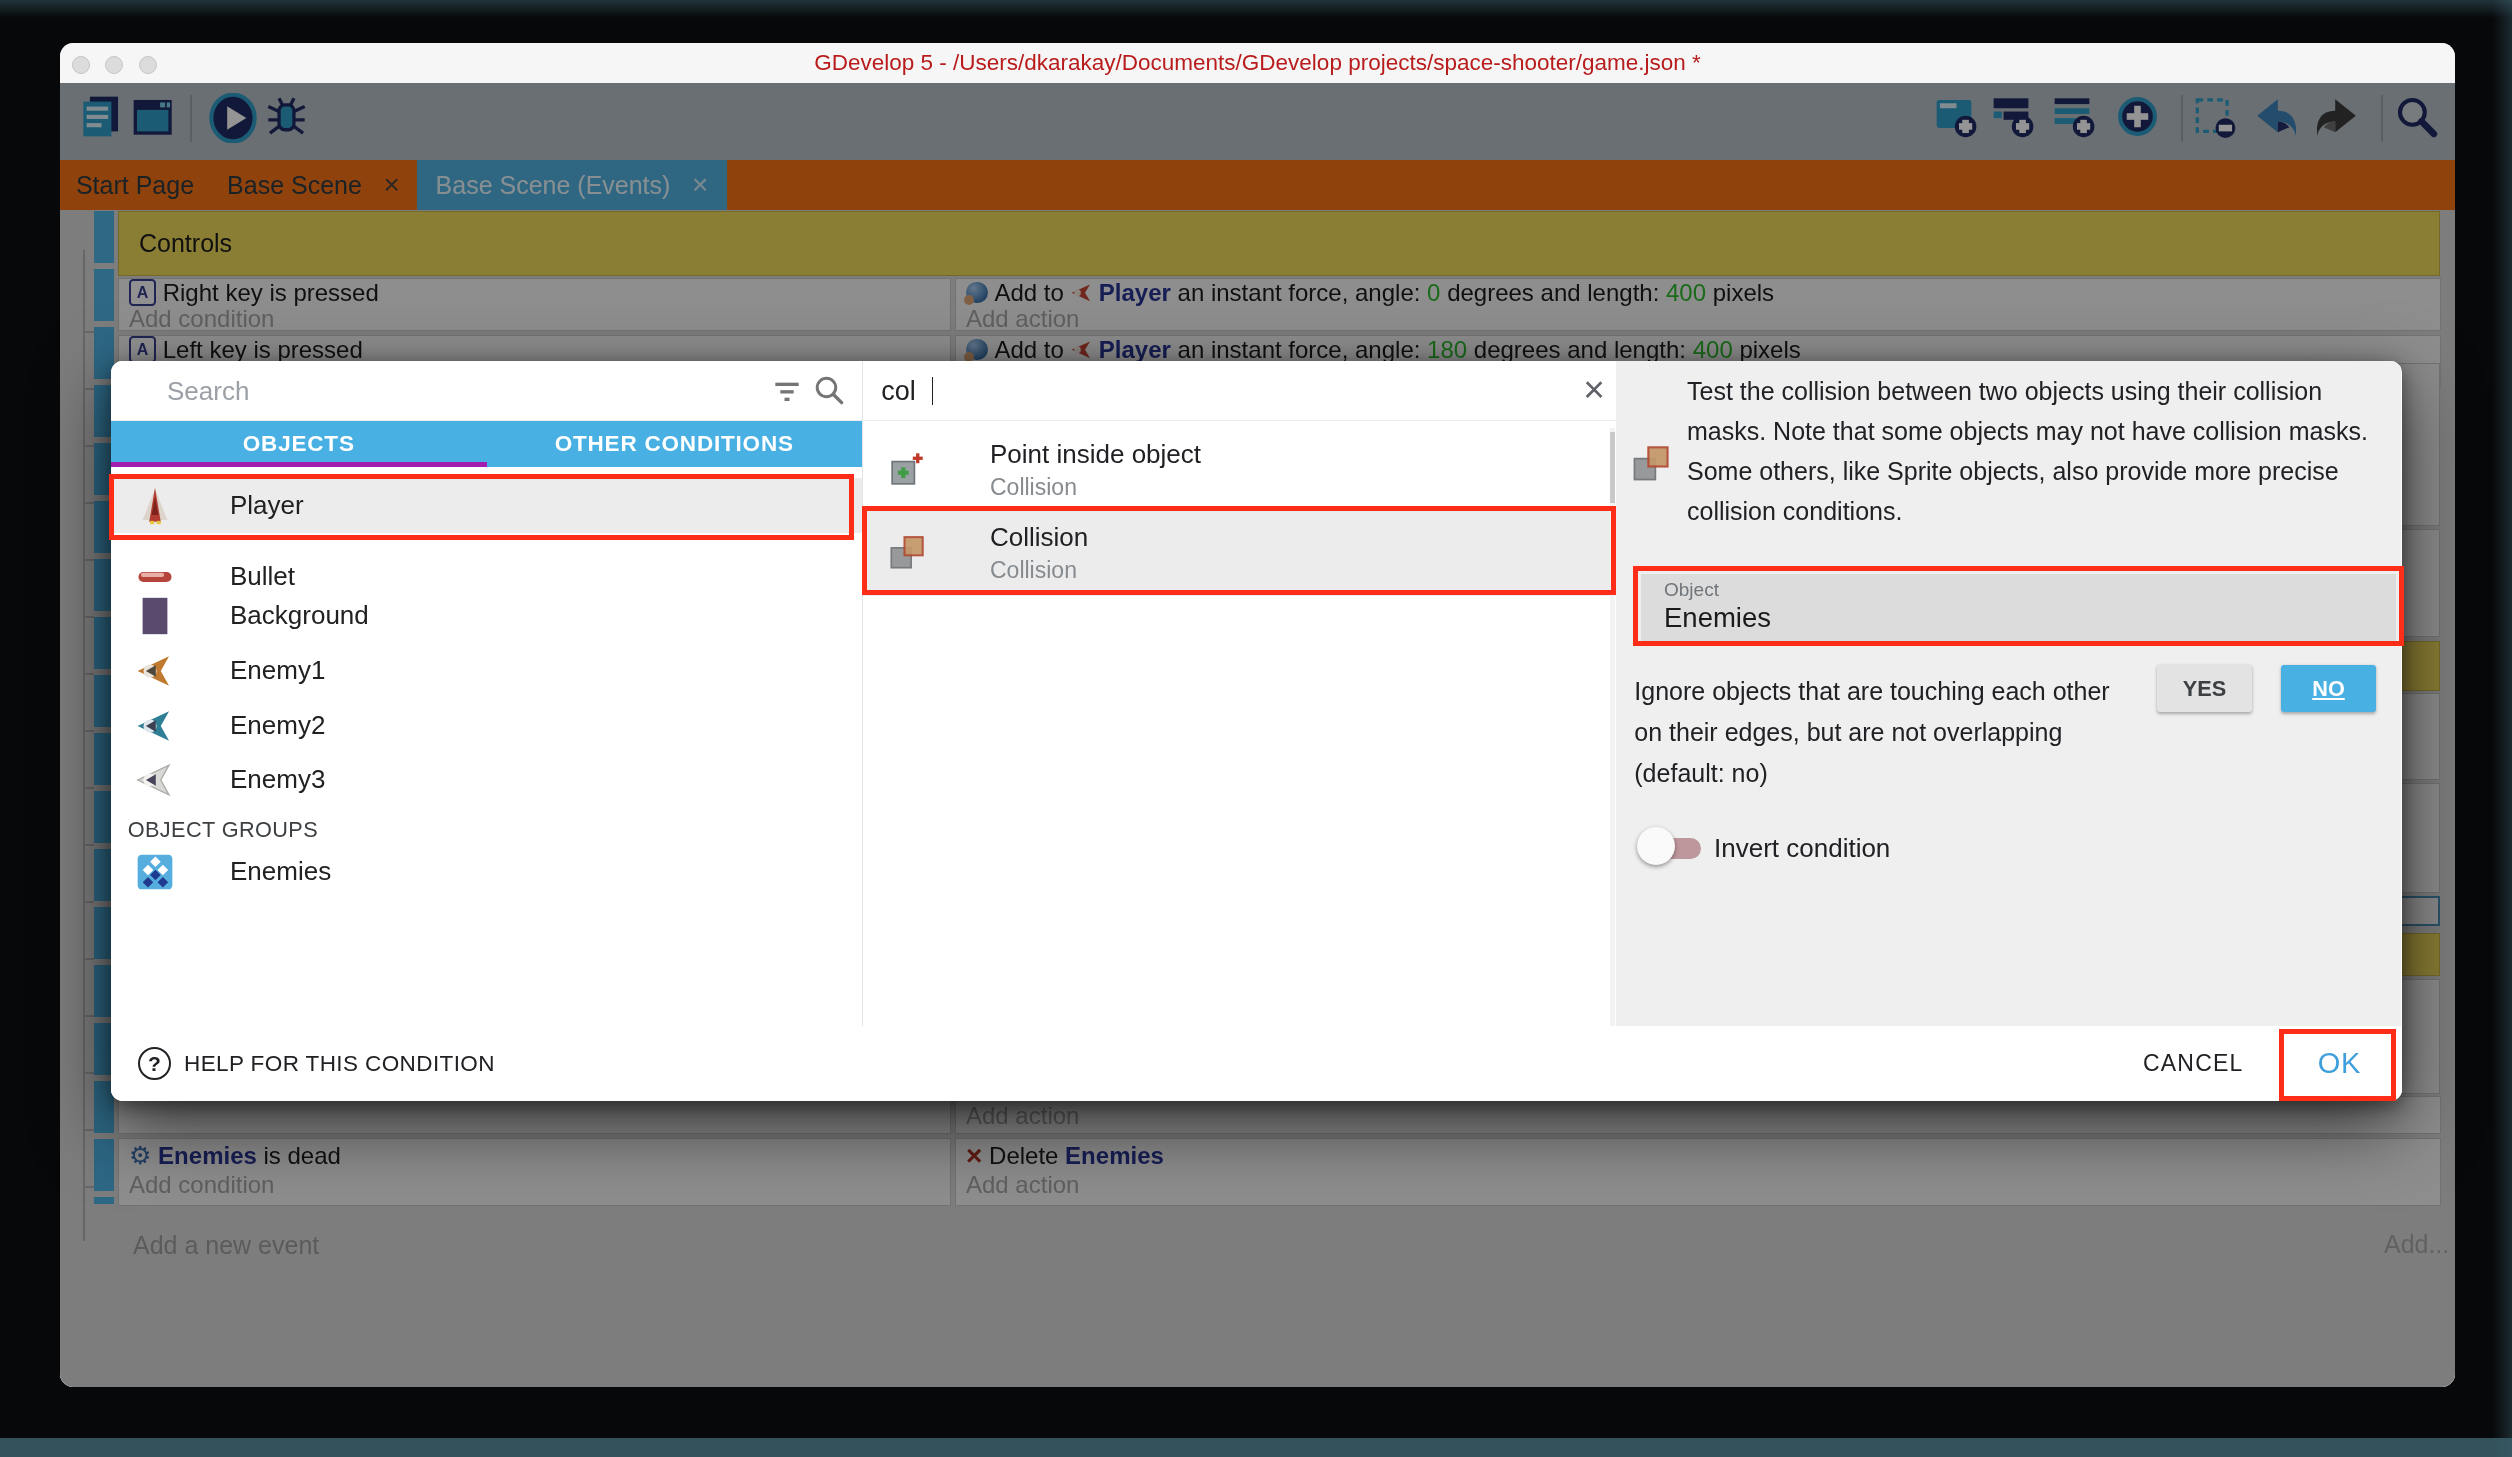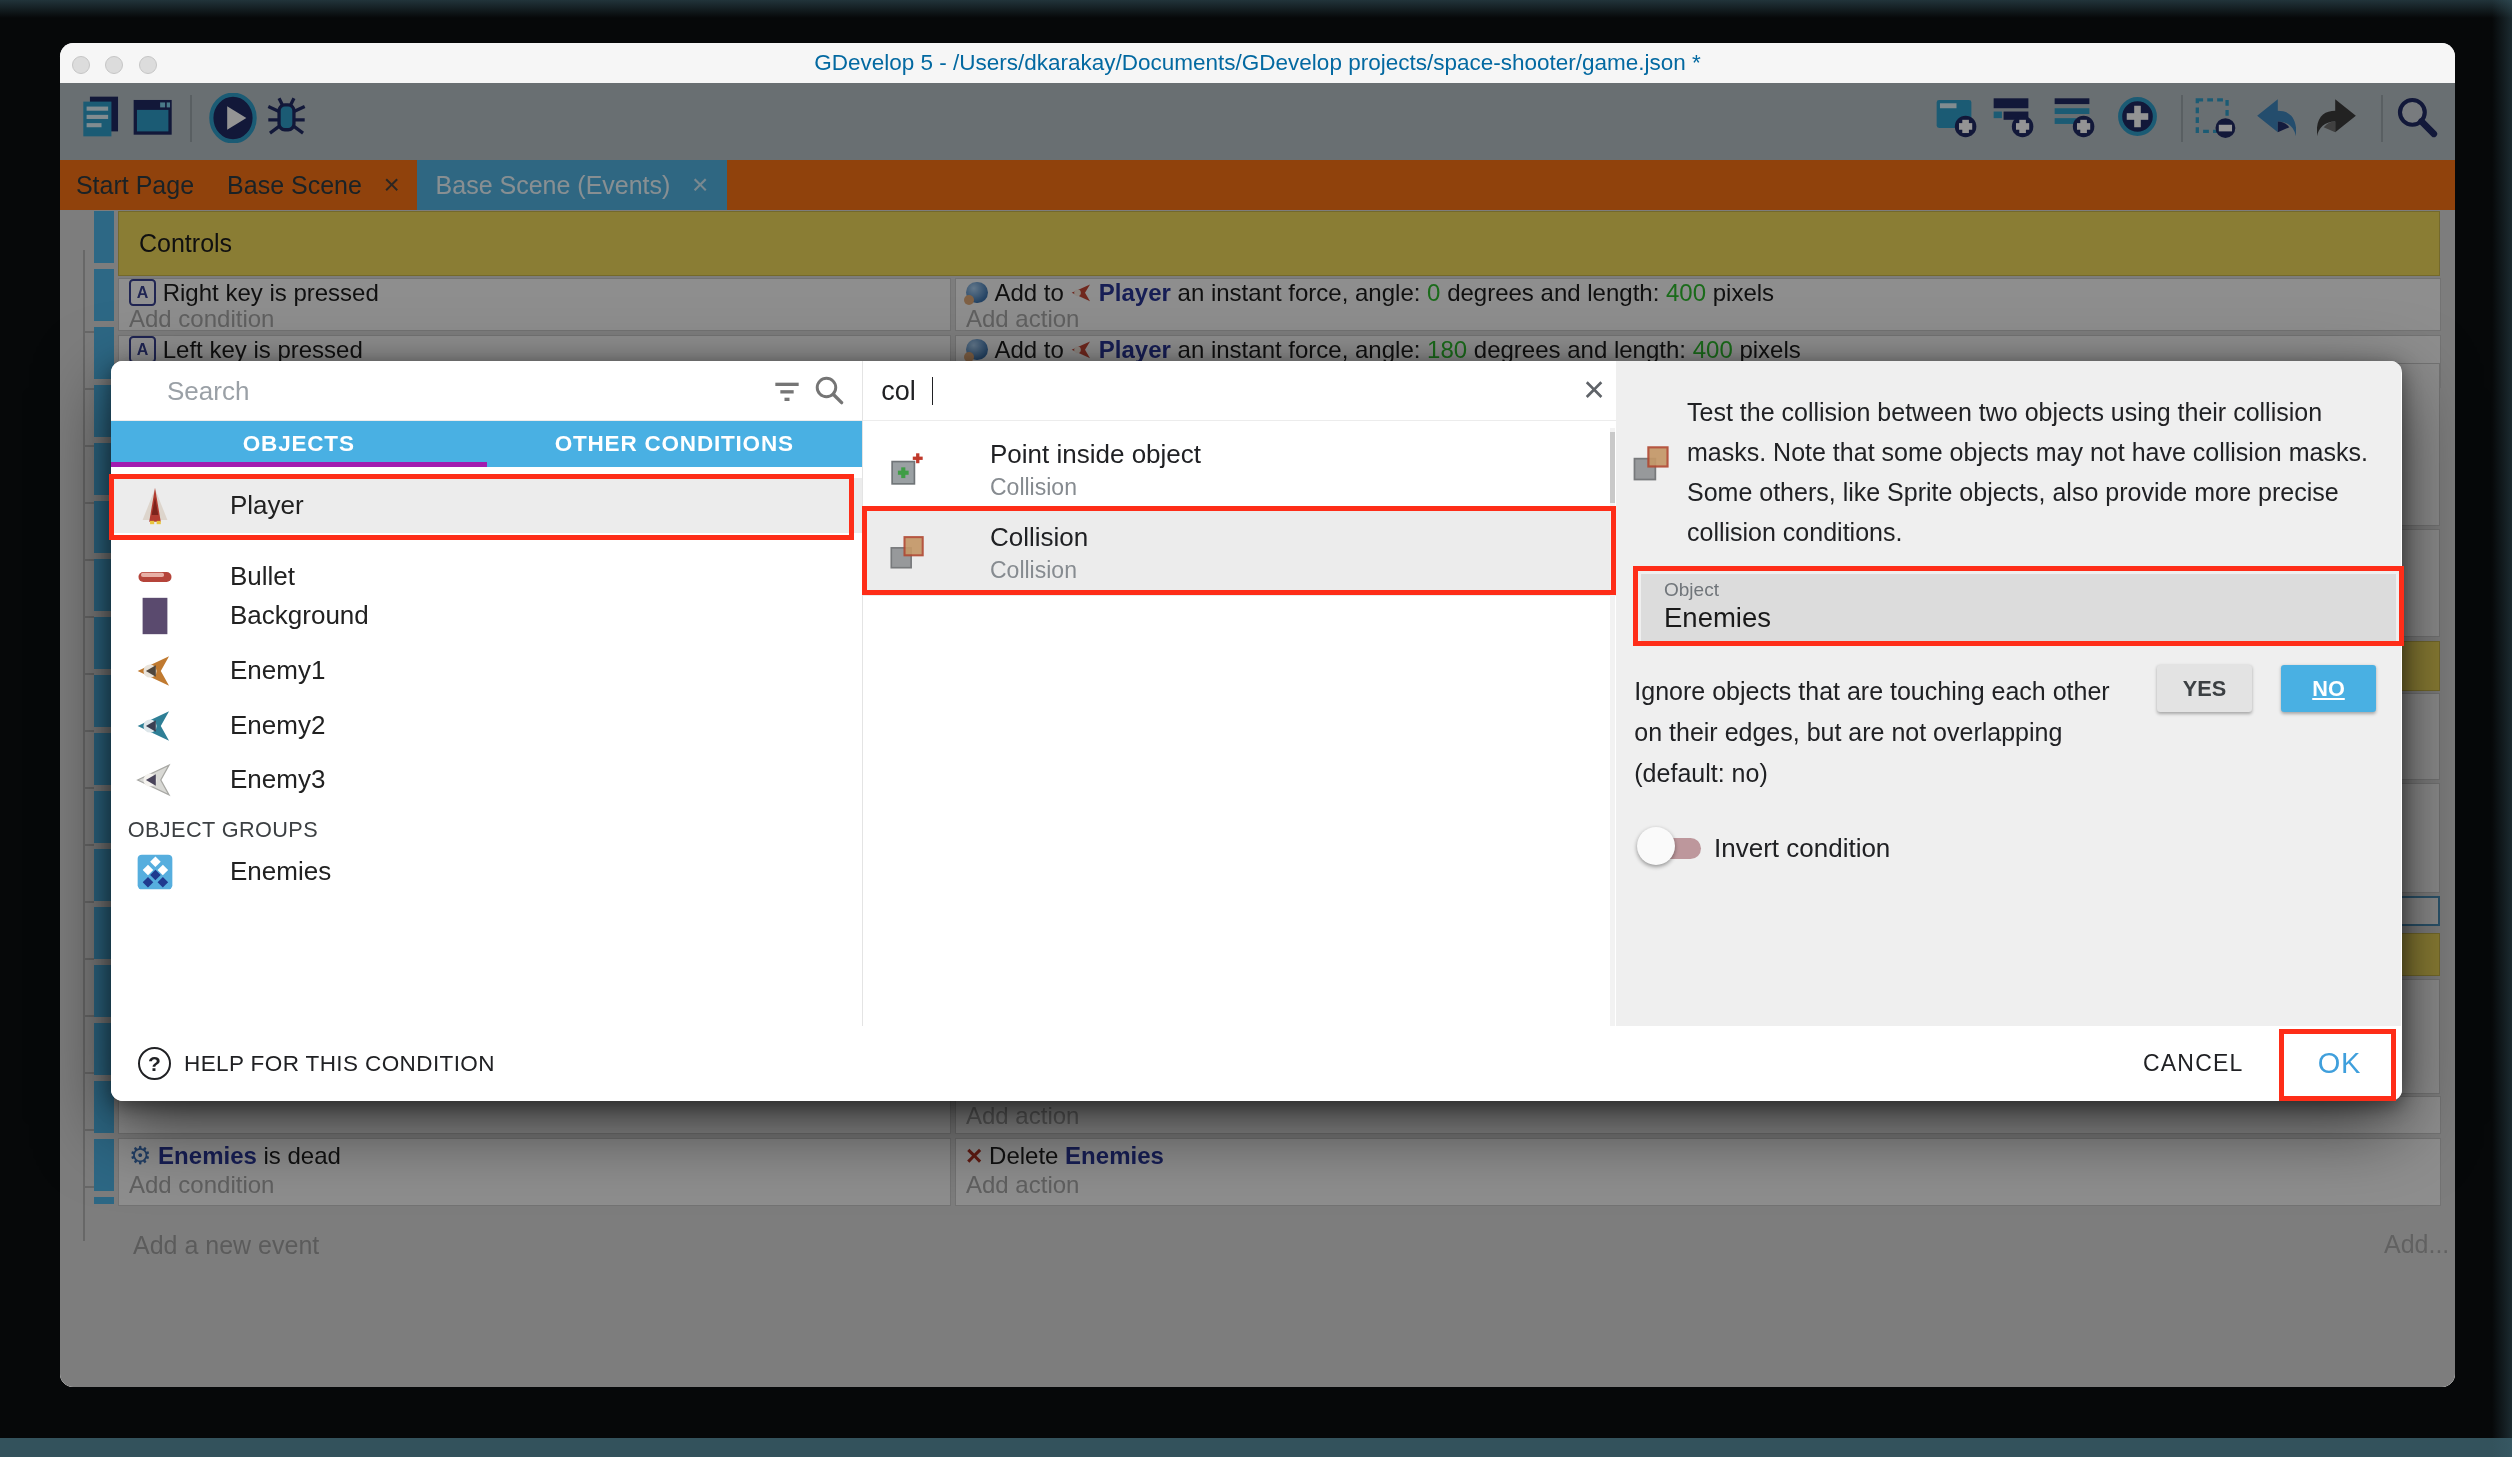--- a/index.html
+++ b/index.html
@@ -8,21 +8,21 @@
   .abs{position:absolute;}
   
   .desk-top{left:0;top:0;width:2512px;height:18.3px;background:linear-gradient(180deg,rgba(60,95,107,.5),rgba(0,0,0,0));}
   .desk-bottom{left:0;top:1438px;width:2512px;height:20px;background:#3c5f6b;opacity:.85;}
   .desk-right{left:2492px;top:0;width:20px;height:1458px;background:linear-gradient(270deg,rgba(60,95,107,.4),rgba(0,0,0,0));}
 
   
   .window{left:60px;top:43px;width:2395px;height:1344px;background:#d8d8d8;border-radius:13.3px;overflow:hidden;}
   .titlebar{left:0;top:0;width:100%;height:40px;background:#f6f6f6;border-bottom:0.8px solid #d9d9d9;}
   .tl{top:12.5px;width:16px;height:16px;border-radius:50%;background:#dcdcdc;border:0.8px solid #c5c5c5;}
-  .title-text{left:0;top:0;width:100%;height:40px;line-height:40px;text-align:center;color:#0369a1;font-size:22.5px;}
+  .title-text{left:0;top:0;width:100%;height:40px;line-height:40px;text-align:center;color:#b91c1c;font-size:22.5px;}
 
   .app{left:0;top:40px;width:2395px;height:1304px;background:#d8d8d8;overflow:hidden;}
   .toolbar{left:0;top:0;width:2395px;height:77px;background:#b6bfc5;}
   .tbi{top:11.7px;width:43px;height:43px;}
   .tb-divider{top:11.7px;width:1.7px;height:47px;background:#9aa4aa;}
   .tabbar{left:0;top:77px;width:2395px;height:50px;background:#f97316;display:flex;}
   .tab{height:50px;display:flex;align-items:center;justify-content:center;gap:21.7px;color:#2e3b42;font-size:25px;}
   .tab.active{background:#52b2e0;color:#eaf6fc;}
   .tab .x{font-size:28px;line-height:28px;color:inherit;opacity:.85;}
 
@@ -427,21 +427,21 @@
 
       <div class="abs scroll-track"></div>
       <div class="abs scroll-thumb"></div>
     </div>
 
     <div class="abs dlg-right">
       <svg class="abs" style="left:15px;top:82px;" width="40" height="40" viewBox="0 0 46 46">
         <rect x="4" y="18" width="24" height="24" fill="#97999b" stroke="#77797b" stroke-width="2"></rect>
         <rect x="20" y="5" width="22" height="22" fill="#c49868" stroke="#b14a33" stroke-width="2.5" opacity="0.92"></rect>
       </svg>
-      <div class="abs" style="left:71px;top:10px;margin-top:21px;">
+      <div class="abs" style="left:71px;top:10px;">
         <div class="desc-line">Test the collision between two objects using their collision</div>
         <div class="desc-line">masks. Note that some objects may not have collision masks.</div>
         <div class="desc-line">Some others, like Sprite objects, also provide more precise</div>
         <div class="desc-line">collision conditions.</div>
       </div>
 
       <div class="abs obj-field">
         <span class="lbl">Object</span>
         <span class="val">Enemies</span>
       </div>

